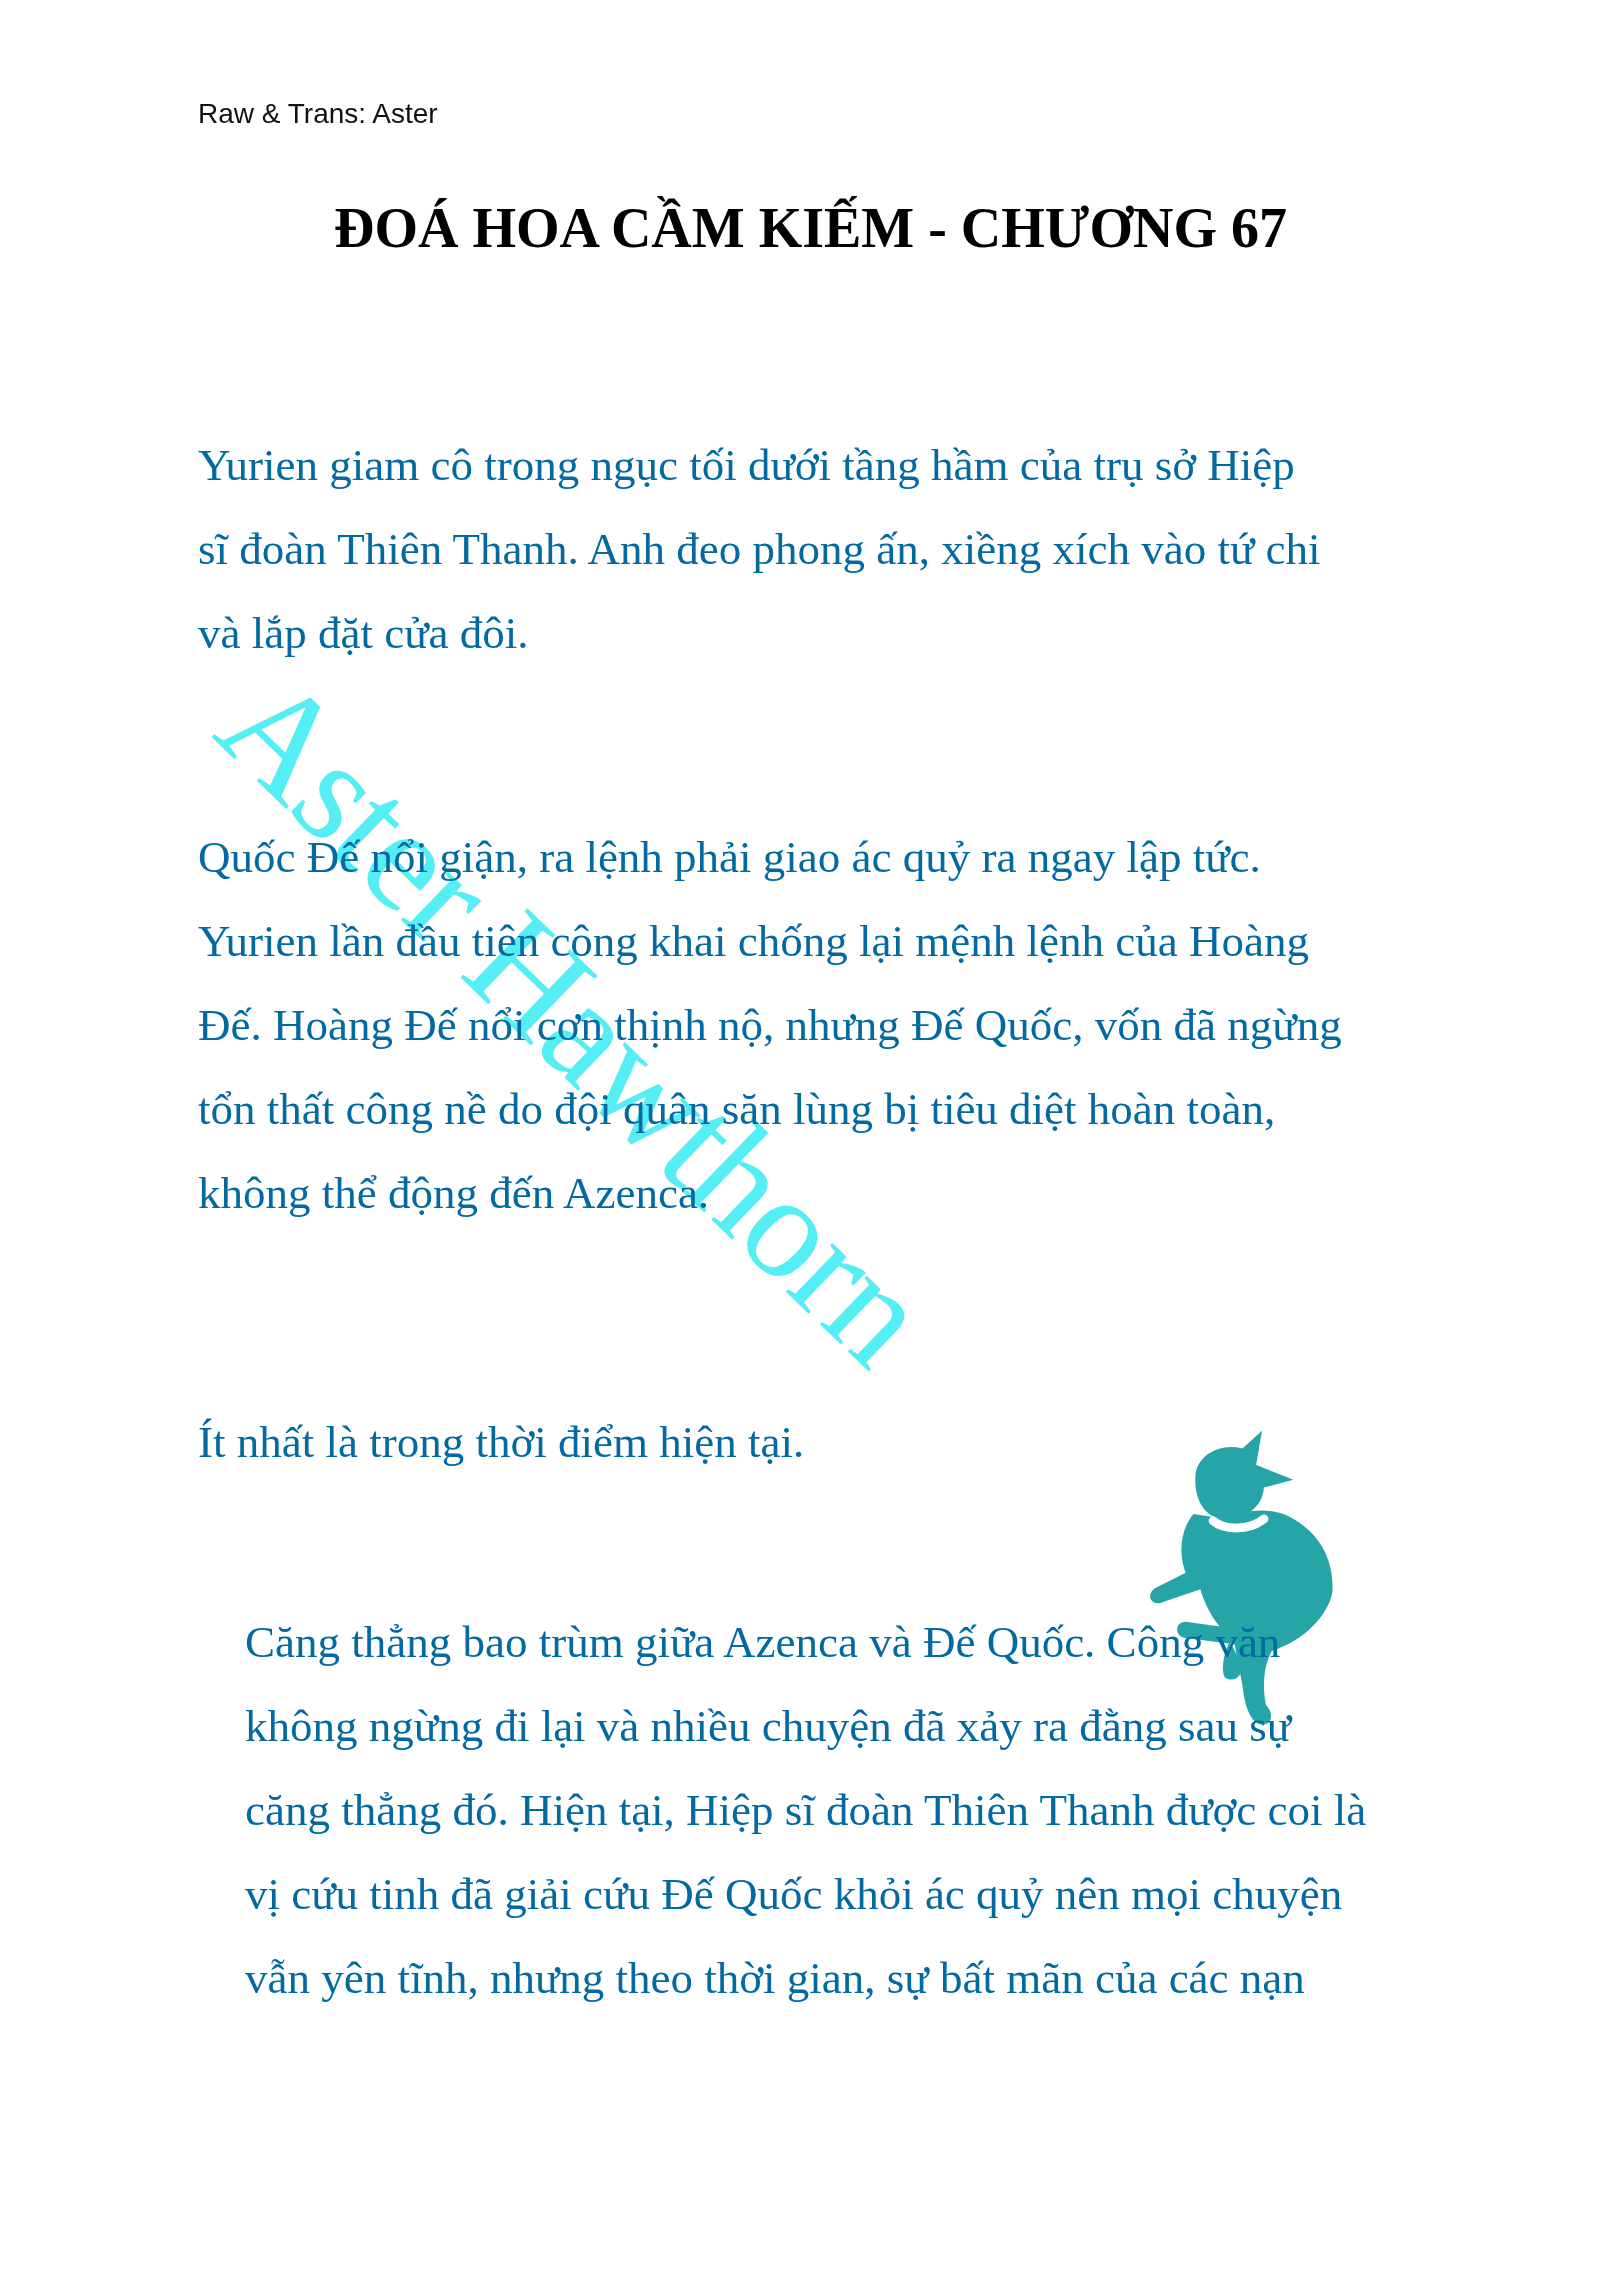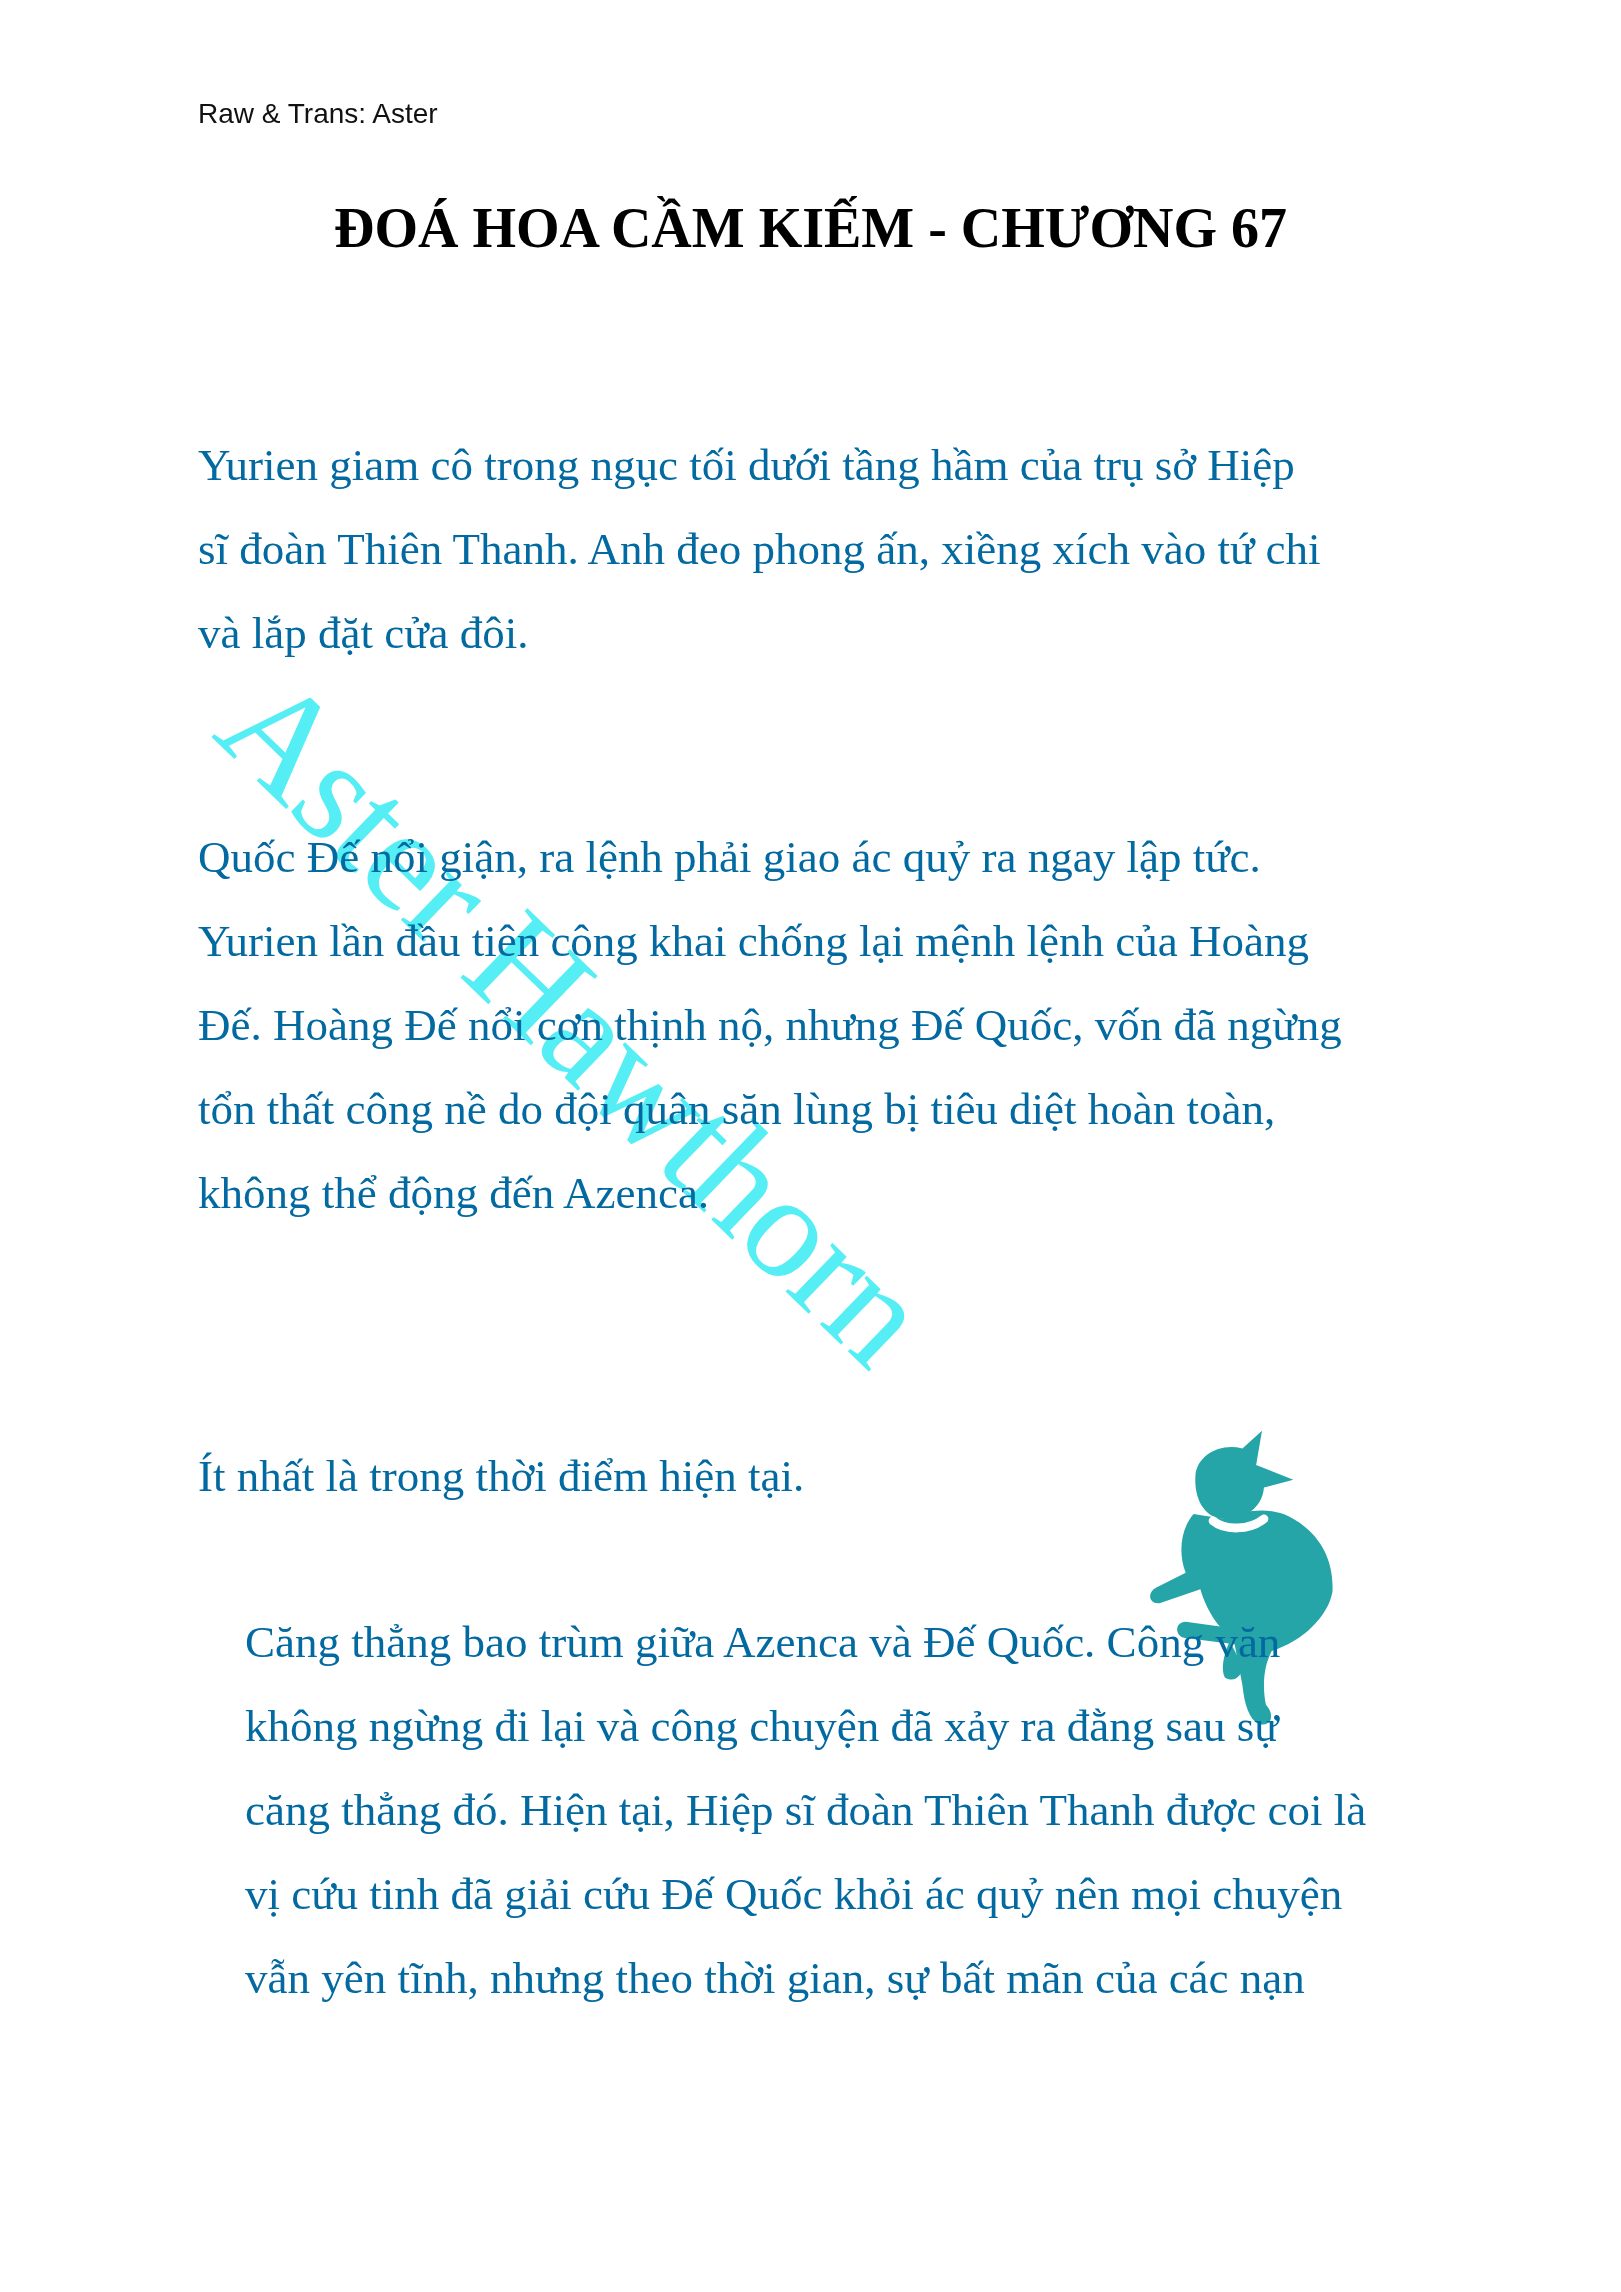--- a/index.html
+++ b/index.html
@@ -62,26 +62,26 @@
     </div>
 
     <div class="para" style="top:815px;">
       <div class="line">Quốc Đế nổi giận, ra lệnh phải giao ác quỷ ra ngay lập tức.</div>
       <div class="line">Yurien lần đầu tiên công khai chống lại mệnh lệnh của Hoàng</div>
       <div class="line">Đế. Hoàng Đế nổi cơn thịnh nộ, nhưng Đế Quốc, vốn đã ngừng</div>
       <div class="line">tổn thất công nề do đội quân săn lùng bị tiêu diệt hoàn toàn,</div>
       <div class="line">không thể động đến Azenca.</div>
     </div>
 
-    <div class="para" style="top:1434px;">
+    <div class="para" style="top:1400px;">
       <div class="line">Ít nhất là trong thời điểm hiện tại.</div>
     </div>
 
     <div class="para" style="top:1600px;margin-left:47px;">
       <div class="line">Căng thẳng bao trùm giữa Azenca và Đế Quốc. Công văn</div>
-      <div class="line">không ngừng đi lại và công chuyện đã xảy ra đằng sau sự</div>
+      <div class="line">không ngừng đi lại và nhiều chuyện đã xảy ra đằng sau sự</div>
       <div class="line">căng thẳng đó. Hiện tại, Hiệp sĩ đoàn Thiên Thanh được coi là</div>
       <div class="line">vị cứu tinh đã giải cứu Đế Quốc khỏi ác quỷ nên mọi chuyện</div>
       <div class="line">vẫn yên tĩnh, nhưng theo thời gian, sự bất mãn của các nạn</div>
     </div>
   </div>
 </div>
 
 
 </body></html>

